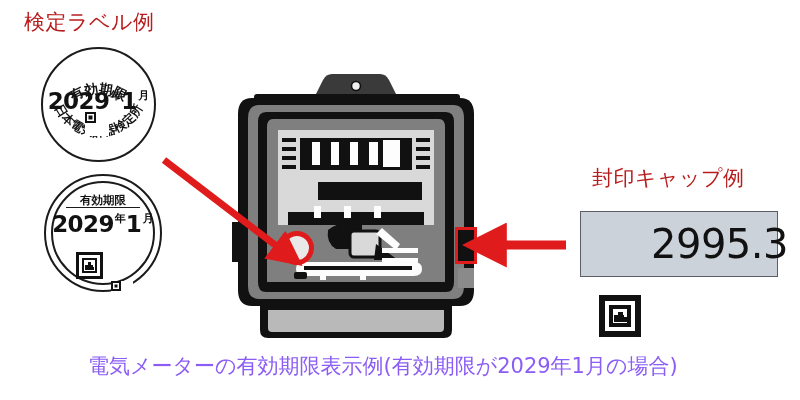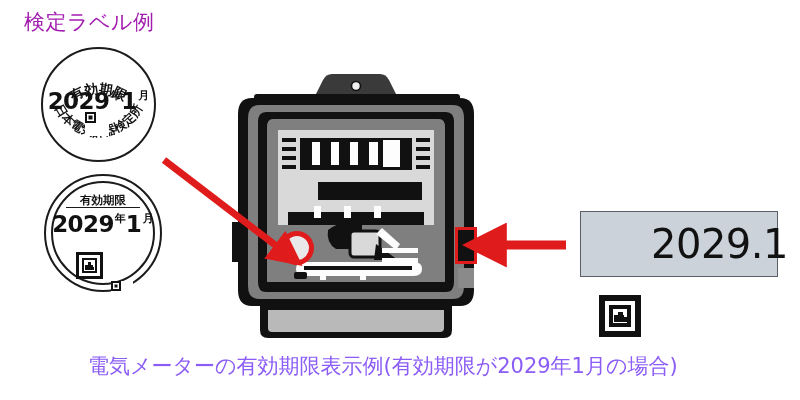--- a/index.html
+++ b/index.html
@@ -19,21 +19,21 @@
     overflow: hidden;
   }
 
   .abs { position: absolute; }
 
   
   .heading {
     font-size: 21px;
     line-height: 1;
     letter-spacing: 0.5px;
-    color: #a21caf;
+    color: #b91c1c;
     white-space: nowrap;
   }
   #heading-kentei { left: 24px; top: 12px; }
   #heading-kijun  { left: 10px; top: 303px; }
   #heading-cap    { left: 592px; top: 168px; }
 
   .caption {
     font-size: 21px;
     line-height: 1;
     color: #8b5cf6;
@@ -349,27 +349,28 @@
         <path d="M0,0 L5,2.5 L0,5 z" fill="#e01b1b"></path>
       </marker>
       <marker id="headHoriz" markerWidth="5" markerHeight="5" refX="2.2" refY="2.5" orient="auto" markerUnits="strokeWidth">
         <path d="M0,0 L5,2.5 L0,5 z" fill="#e01b1b"></path>
       </marker>
     </defs>
     <line x1="164" y1="160" x2="287" y2="254" stroke="#e01b1b" stroke-width="7" marker-end="url(#headDiag)"></line>
     <line x1="566" y1="245" x2="487" y2="245" stroke="#e01b1b" stroke-width="9" marker-end="url(#headHoriz)"></line>
   </svg>
 
+  <div class="abs heading" id="heading-cap">封印キャップ例</div>
 
   <div class="abs" id="cap-panel"></div>
 
   <div class="abs jis-mark" id="cap-mark">
     <span class="ring2"></span>
     <span class="bar-v"></span>
     <span class="bar-h"></span>
     <span class="foot"></span>
   </div>
 
-  <div class="abs" id="cap-value">2029.1</div>
+  <div class="abs" id="cap-value">2995.3</div>
 
   <div class="abs caption" id="caption-bottom">電気メーターの有効期限表示例(有効期限が2029年1月の場合)</div>
 
 </div>
 
 </body></html>

